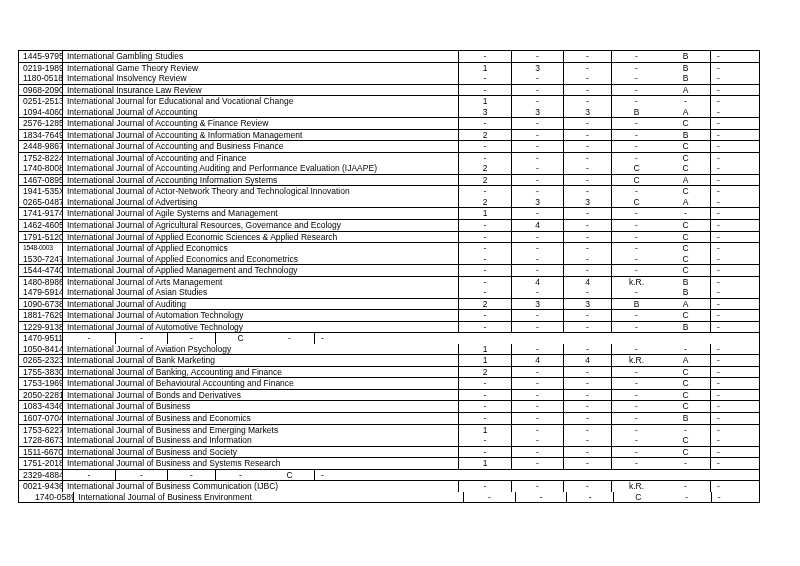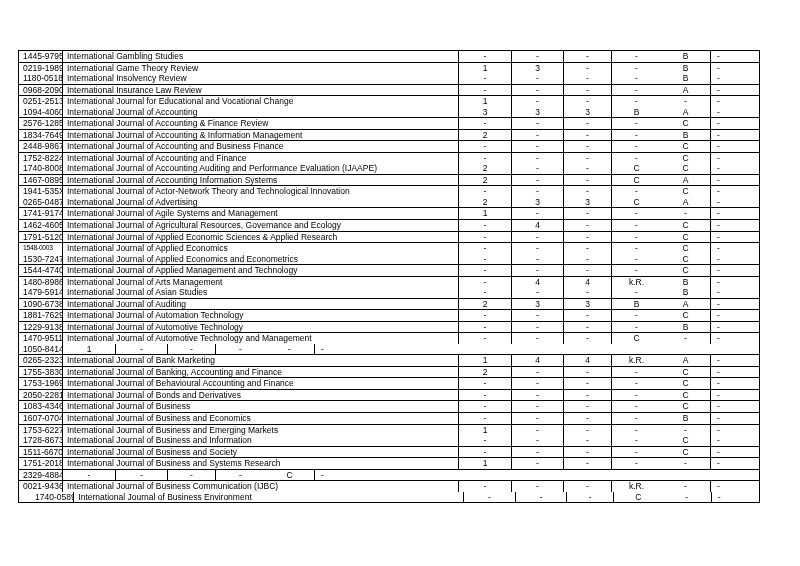--- a/index.html
+++ b/index.html
@@ -368,32 +368,32 @@
         <div class="cell c-v2">-</div>
         <div class="cell c-v3">-</div>
         <div class="cell c-v45">
           <span class="half">-</span>
           <span class="half">B</span>
         </div>
         <div class="cell c-v6">-</div>
       </div>
       <div class="row joined">
         <div class="cell c-issn">1470-9511</div>
-        <div class="cell c-name">International Journal of Automotive Technology and Management</div>
         <div class="cell c-v1">-</div>
         <div class="cell c-v2">-</div>
         <div class="cell c-v3">-</div>
         <div class="cell c-v45">
           <span class="half">C</span>
           <span class="half">-</span>
         </div>
         <div class="cell c-v6">-</div>
       </div>
       <div class="row">
         <div class="cell c-issn">1050-8414</div>
+        <div class="cell c-name">International Journal of Aviation Psychology</div>
         <div class="cell c-v1">1</div>
         <div class="cell c-v2">-</div>
         <div class="cell c-v3">-</div>
         <div class="cell c-v45">
           <span class="half">-</span>
           <span class="half">-</span>
         </div>
         <div class="cell c-v6">-</div>
       </div>
       <div class="row">

